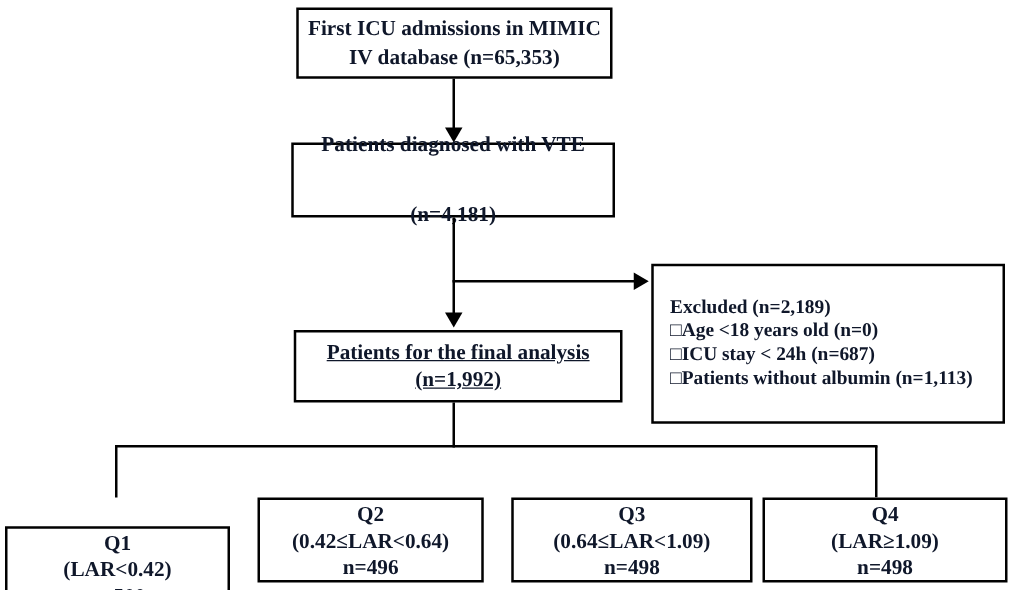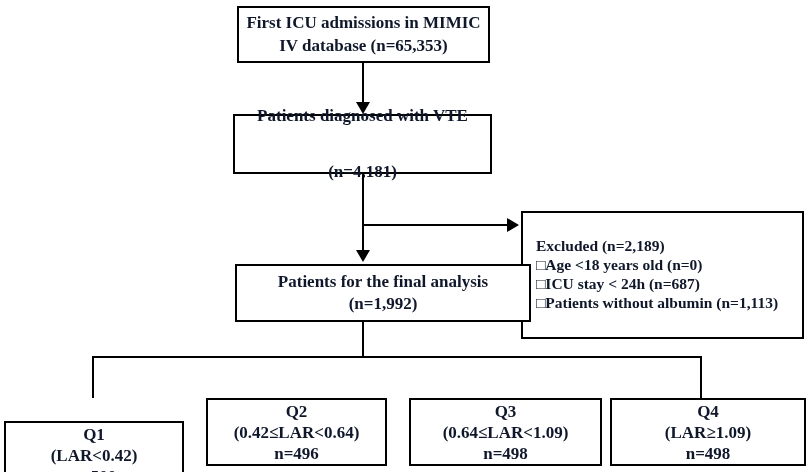--- a/index.html
+++ b/index.html
@@ -79,21 +79,21 @@
   <div class="connector" style="left:362px; top:224px; width:146px; height:2px;"></div>
   <div class="ah-right" style="left:507px; top:218px;"></div>
 
   <div class="box left-align" style="left:521px; top:171px; width:283px; height:128px;margin-top:40px;">
     <div>Excluded (n=2,189)</div>
     <div>□Age &lt;18 years old (n=0)</div>
     <div>□ICU stay &lt; 24h (n=687)</div>
     <div>□Patients without albumin (n=1,113)</div>
   </div>
 
-  <div class="box" style="left:235px; top:264px; width:296px; height:58px;">
+  <div class="box" style="left:235px; top:264px; width:263px; height:58px;text-decoration:underline;">
     <div>Patients for the final analysis</div>
     <div>(n=1,992)</div>
   </div>
 
   <div class="connector" style="left:362px; top:322px; width:2px; height:36px;"></div>
   <div class="connector" style="left:92px; top:356px; width:610px; height:2px;"></div>
   <div class="connector" style="left:92px; top:357px; width:2px; height:41px;"></div>
   <div class="connector" style="left:700px; top:357px; width:2px; height:41px;"></div>
 
   <div class="box" style="left:4px; top:421px; width:180px; height:68px;">

